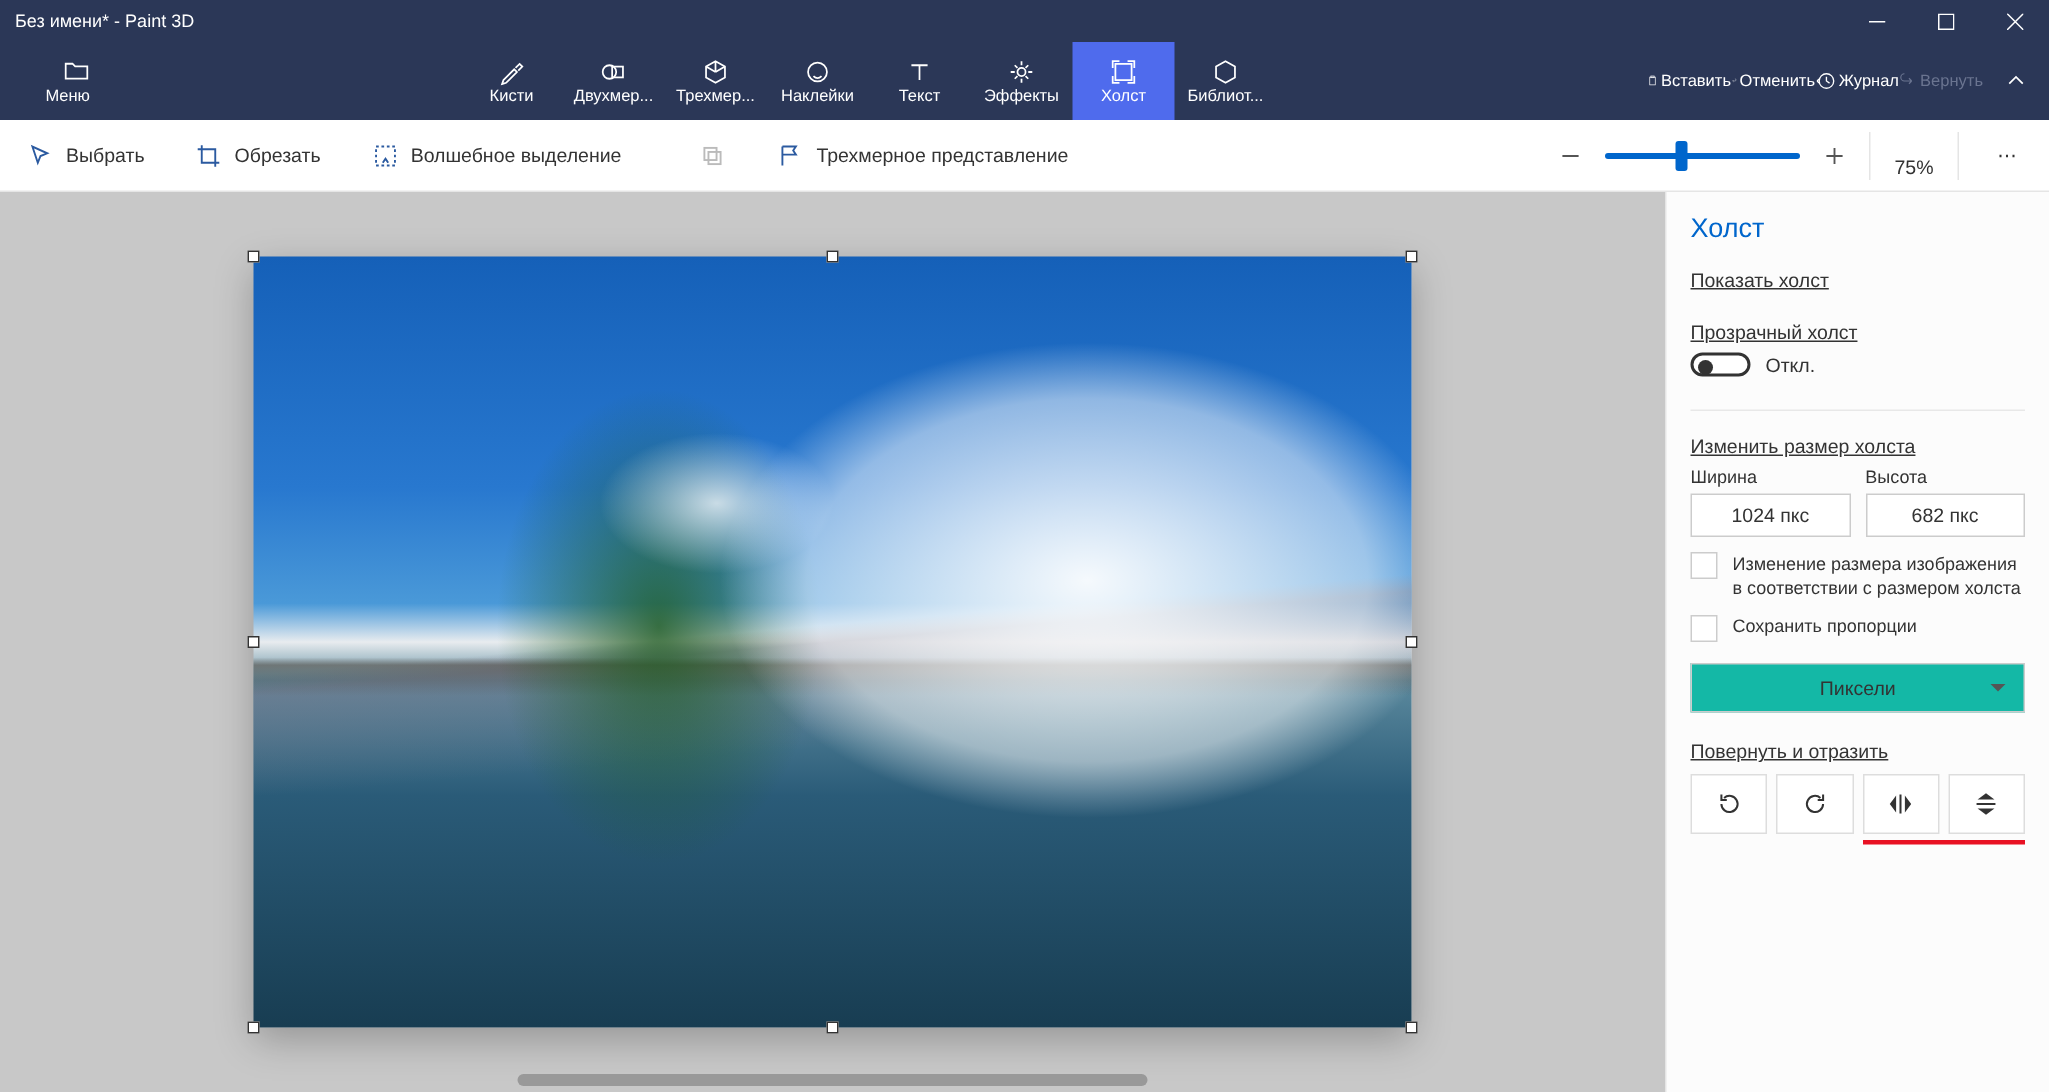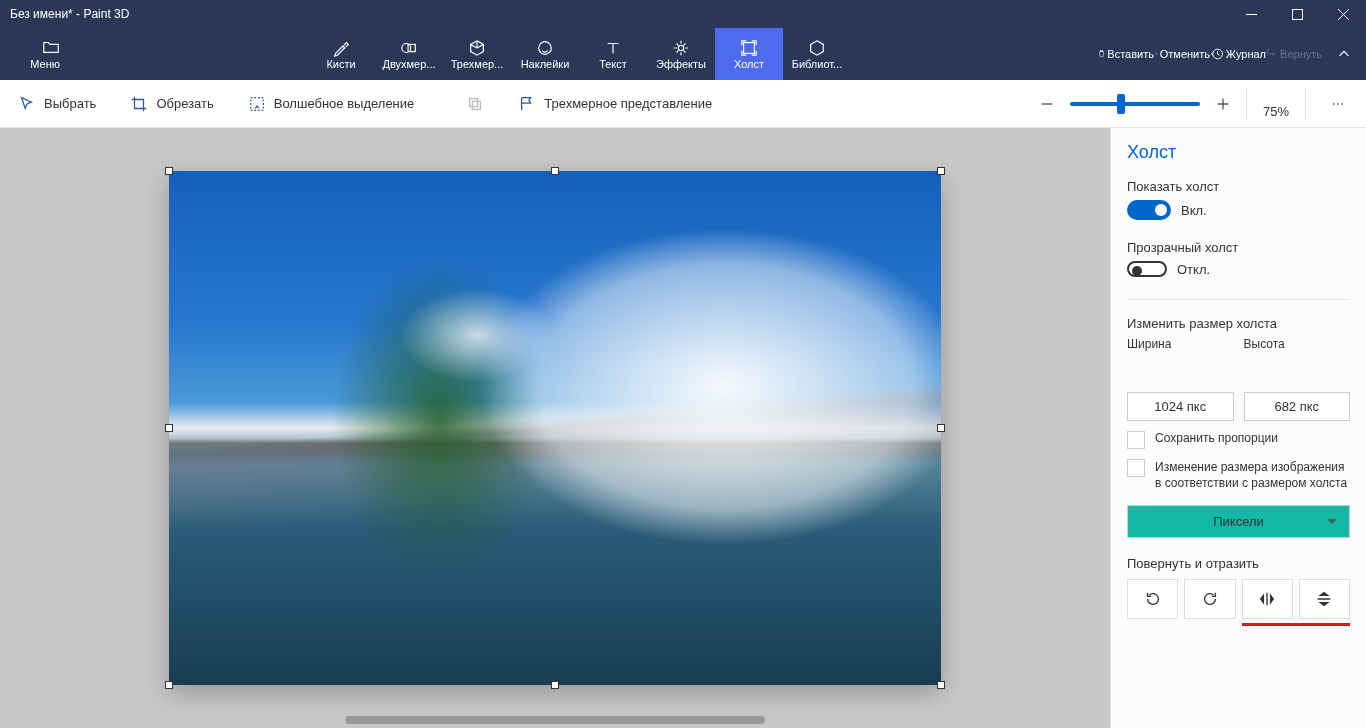--- a/index.html
+++ b/index.html
@@ -32,34 +32,34 @@
 .secbar .slider { width:130px; height:4px; background:#0066cc; position:relative; border-radius:2px;}
 .secbar .slider .thumb { position:absolute; width:8px; height:20px; background:#0066cc; top:-8px; left:36%; border-radius:2px;}
 .secbar .pct { width:60px; text-align:center; border-left:1px solid #e5e5e5; border-right:1px solid #e5e5e5; line-height:48px; height:32px;}
 .secbar .more { width:36px; text-align:center;}
 
 .main { display:flex; height: calc(728px - 28px - 52px - 48px); }
 .canvas-area { flex:1; background:#c8c8c8; position:relative; overflow:hidden; display:flex; align-items:center; justify-content:center;}
 .sidepanel { width:256px; background:#fcfcfc; border-left:1px solid #e5e5e5; padding:14px 16px; font-size:13px; color:#333; overflow-y:auto;}
 
 .sidepanel h2 { color:#0066cc; font-weight:400; font-size:18px; margin-bottom:16px;}
-.sidepanel .label { font-size:13px; margin-bottom:6px; display:block;}
+.sidepanel .label { font-size:13px; margin-bottom:6px; display:block;text-decoration:underline;}
 .sidepanel .section { padding-bottom:16px; margin-bottom:16px; border-bottom:1px solid #e8e8e8;}
 .sidepanel .row { display:flex; align-items:center; gap:10px; margin:6px 0;}
 
 .toggle { width:44px; height:20px; border-radius:10px; position:relative; }
 .toggle.on { background:#0066cc;}
 .toggle.on::after { content:""; position:absolute; width:12px; height:12px; border-radius:50%; background:#fff; right:4px; top:4px;}
 .toggle.off { background:#fff; border:2px solid #333; width:40px; height:16px;}
 .toggle.off::after { content:""; position:absolute; width:10px; height:10px; border-radius:50%; background:#333; left:3px; top:3px;}
 
 .dims { display:flex; gap:10px; margin-top:6px;}
 .dimbox { display:flex; flex-direction:column; flex:1;}
 .dimbox span { font-size:12px; margin-bottom:4px;}
-.dimbox .inp { border:1px solid #ccc; padding:6px 4px; text-align:center; font-size:13px; background:#fff;margin-top:37px;}
+.dimbox .inp { border:1px solid #ccc; padding:6px 4px; text-align:center; font-size:13px; background:#fff;}
 
 .chk { display:flex; gap:10px; align-items:flex-start; margin-top:10px; font-size:12px;}
 .chk .box { width:18px; height:18px; border:1px solid #ccc; background:#fff; flex-shrink:0;}
 
 .dropdown { border:1px solid #ccc; padding:8px 10px; display:flex; justify-content:center; align-items:center; position:relative; margin-top:14px; background:#14b8a6;}
 .dropdown::after { content:""; position:absolute; right:12px; width:0; height:0; border-left:5px solid transparent; border-right:5px solid transparent; border-top:5px solid #555;}
 
 .rotbtns { display:flex; gap:6px; margin-top:8px;}
 .rotbtns .rb { flex:1; height:40px; border:1px solid #ddd; display:flex; align-items:center; justify-content:center; background:#fff;}
 .rotbtns .rb svg { width:18px; height:18px; stroke:#333; fill:none; stroke-width:1.5;}
@@ -263,24 +263,20 @@
       <div class="handle h-b"></div>
       <div class="handle h-br"></div>
     </div>
     <div class="hscroll"></div>
   </div>
 
   <div class="sidepanel">
     <h2>Холст</h2>
 
     <span class="label">Показать холст</span>
-    <div class="row">
-      <div class="toggle on"></div>
-      <span>Вкл.</span>
-    </div>
 
     <div style="height:14px"></div>
     <span class="label">Прозрачный холст</span>
     <div class="section">
       <div class="row">
         <div class="toggle off"></div>
         <span>Откл.</span>
       </div>
     </div>
 
@@ -290,25 +286,25 @@
         <span>Ширина</span>
         <div class="inp">1024 пкс</div>
       </div>
       <div class="dimbox">
         <span>Высота</span>
         <div class="inp">682 пкс</div>
       </div>
     </div>
     <div class="chk">
       <div class="box"></div>
-      <span>Сохранить пропорции</span>
+      <span style="line-height:1.35">Изменение размера изображения в соответствии с размером холста</span>
     </div>
     <div class="chk">
       <div class="box"></div>
-      <span style="line-height:1.35">Изменение размера изображения в соответствии с размером холста</span>
+      <span>Сохранить пропорции</span>
     </div>
     <div class="dropdown">
       <span>Пиксели</span>
     </div>
 
     <div style="height:18px"></div>
     <span class="label">Повернуть и отразить</span>
     <div class="rotbtns">
       <div class="rb">
           <svg viewBox="0 0 20 20">

